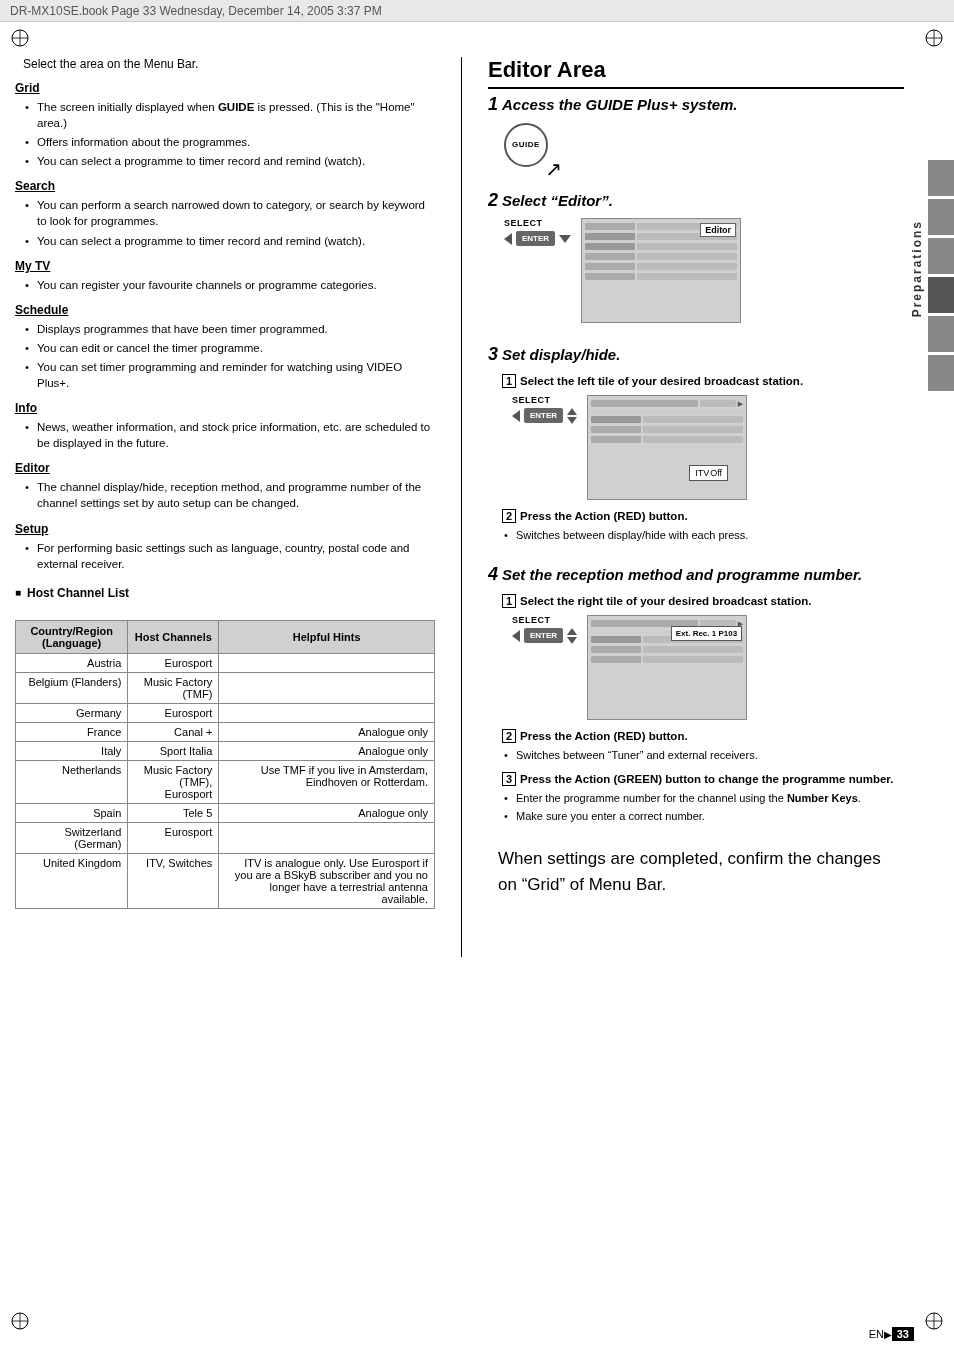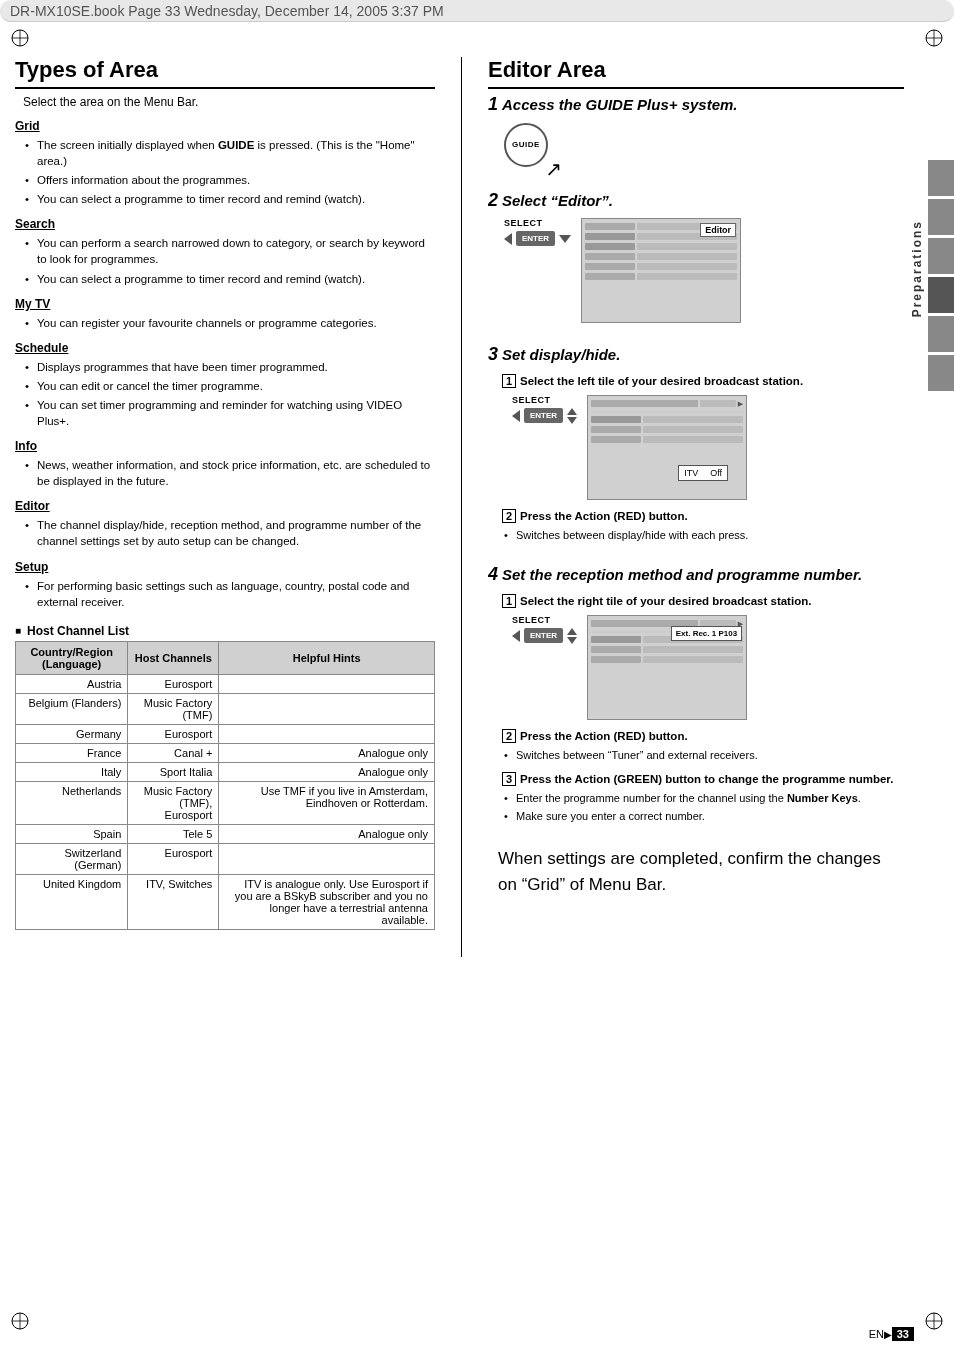--- a/index.html
+++ b/index.html
@@ -19,25 +19,25 @@
       min-height: 1351px;
       position: relative;
       background: #fff;
     }
 
     
     .header-bar {
       background: #e8e8e8;
       border-bottom: 1px solid #ccc;
       padding: 3px 10px;
-      font-size: 14px;
+      font-size: 12px;
       color: #555;
       height: 22px;
       display: flex;
-      border-radius: 11px;
+      align-items: center;
     }
 
     
     .corner-mark {
       position: absolute;
       width: 20px;
       height: 20px;
     }
     .corner-mark.tl { top: 28px; left: 10px; }
     .corner-mark.tr { top: 28px; right: 10px; }
@@ -112,21 +112,21 @@
     
     .host-channel-section {
       margin-top: 14px;
     }
     .host-channel-header {
       display: flex;
       align-items: center;
       gap: 6px;
       font-weight: bold;
       font-size: 12px;
-      margin-bottom: 3px;
+      margin-bottom: 20px;
     }
     .host-channel-header::before {
       content: "■";
       font-size: 10px;
     }
 
     table.host-table {
       width: 100%;
       border-collapse: collapse;
       font-size: 11px;
@@ -287,21 +287,20 @@
   </div>
 
   <div style="position:absolute; right:30px; top:220px; display:flex; align-items:center; justify-content:center;">
     <span style="writing-mode:vertical-rl; transform:rotate(180deg); font-size:12px; font-weight:bold; letter-spacing:2px; color:#333;">Preparations</span>
   </div>
 
   <div class="main-content">
 
     <div class="left-column">
 
-      <div class="section-title">Types of Area</div>
       <div class="section-subtitle">Select the area on the Menu Bar.</div>
 
       <span class="category-label">Grid</span>
       <ul class="bullet-list">
         <li>The screen initially displayed when <span class="bold">GUIDE</span> is pressed. (This is the "Home" area.)</li>
         <li>Offers information about the programmes.</li>
         <li>You can select a programme to timer record and remind (watch).</li>
       </ul>
 
       <span class="category-label">Search</span>
@@ -515,21 +514,21 @@
               <div style="display:flex; gap:2px;">
                 <div style="flex:1; height:7px; background:#aaa; border-radius:1px;"></div>
                 <div style="flex:2; height:7px; background:#bbb; border-radius:1px;"></div>
               </div>
               <div style="display:flex; gap:2px;">
                 <div style="flex:1; height:7px; background:#aaa; border-radius:1px;"></div>
                 <div style="flex:2; height:7px; background:#bbb; border-radius:1px;"></div>
               </div>
             </div>
 
-            <div style="position:absolute; bottom:18px; right:18px; background:#fff; border:1px solid #555; font-size:9px; padding:2px 5px; display:flex; gap:12px;">
+            <div style="position:absolute; bottom:18px; right:18px; background:#fff; border:1px solid #555; font-size:9px; padding:2px 5px; display:flex; gap:1px;">
               <span>ITV</span>
               <span>Off</span>
             </div>
           </div>
         </div>
 
         <div class="sub-step" style="margin-left:14px; margin-bottom:4px;">
           <div class="sub-step-num">2</div>
           <div class="sub-step-text">Press the Action (RED) button.</div>
         </div>

